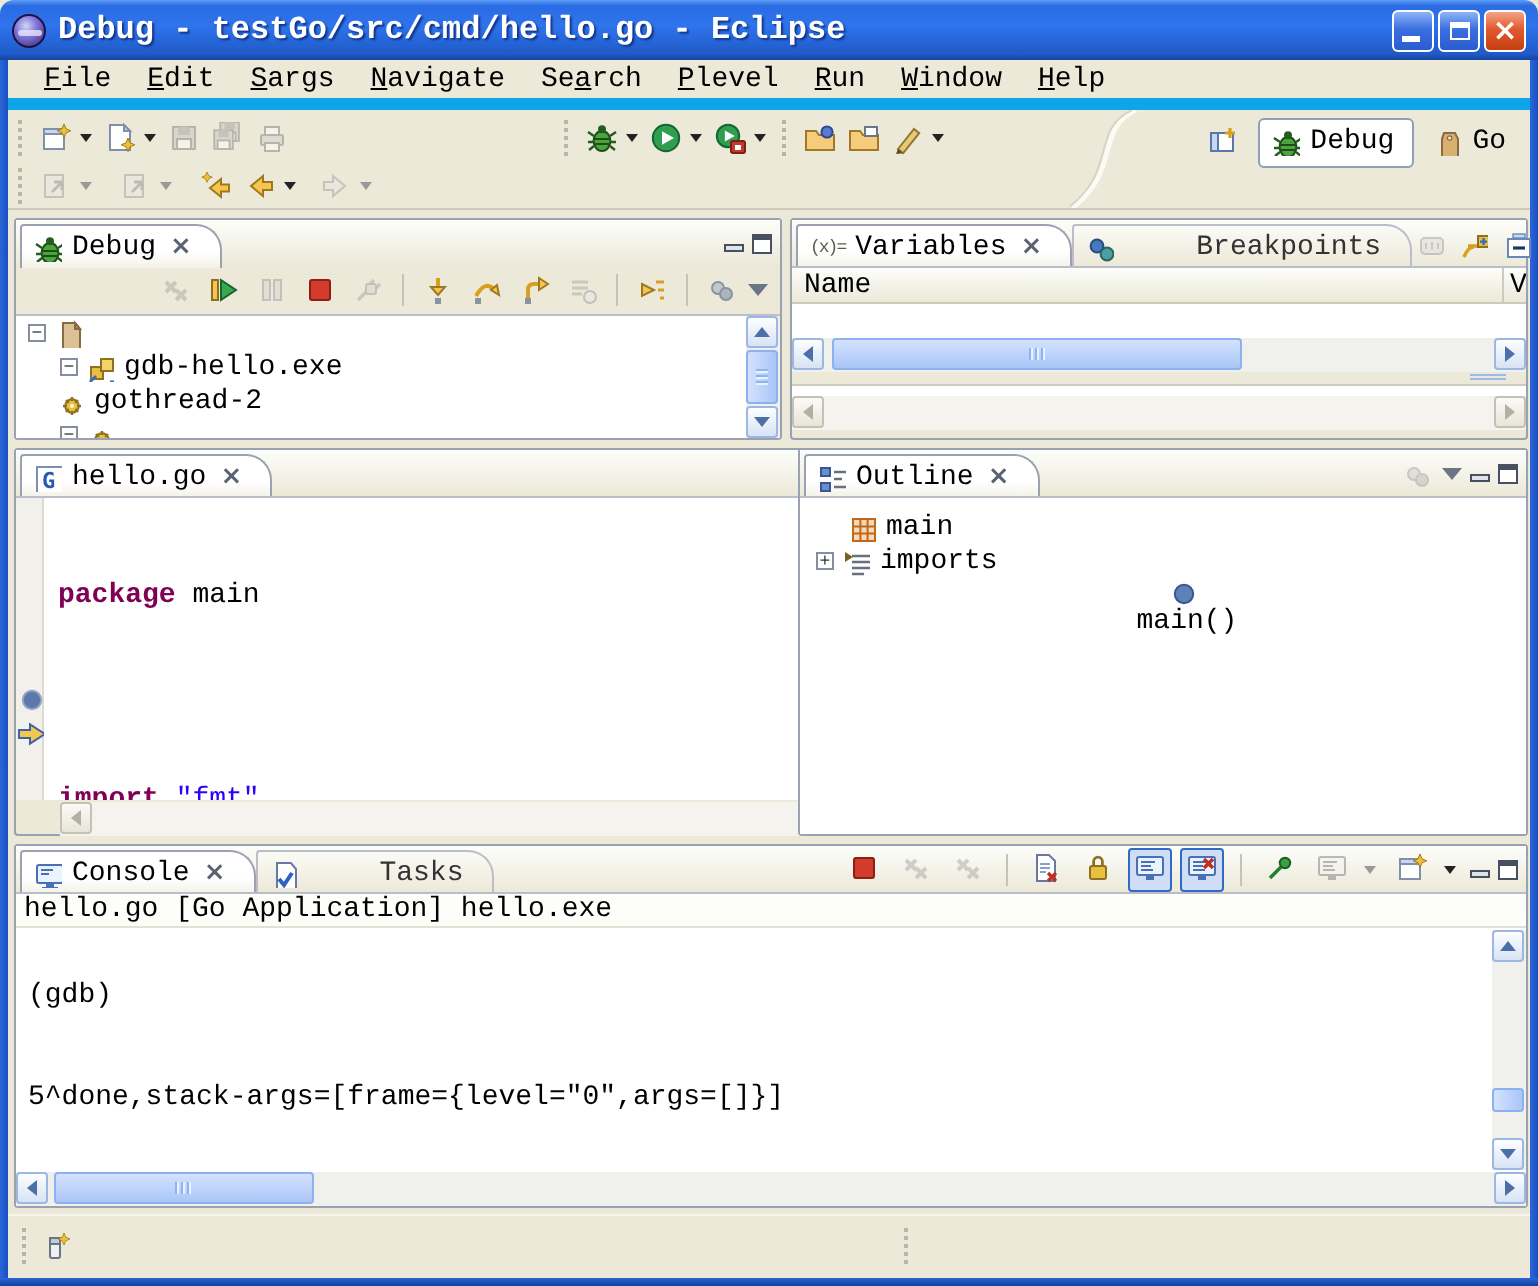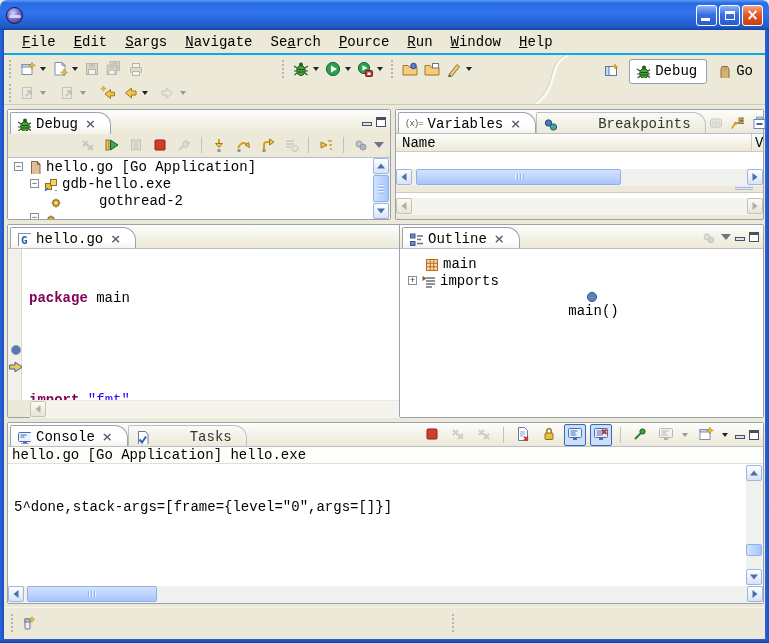--- a/index.html
+++ b/index.html
@@ -30,21 +30,21 @@
   .g-max { width:10px; height:9px; border:1px solid #fff; border-top:3px solid #fff; }
   .g-x { color:#fff; font-weight:bold; font-size:15px; line-height:1; font-family:"DejaVu Sans",sans-serif; }
   .eclipse-ico { width:17px; height:17px; border-radius:50%;
     background:radial-gradient(circle at 6px 5px,#cfd8f8 0%,#7f76d8 40%,#37246e 100%);
     border:1px solid #1d1348; position:relative; }
   .eclipse-ico::after { content:""; position:absolute; left:2px; top:7px; width:12px; height:3px;
     background:#e8e4ff; border-radius:2px; opacity:.8; }
   
   .menubar { position:absolute; left:4px; top:30px; width:761px; height:25px;
     background:#ECE9D8; display:flex; align-items:center; padding-left:10px; gap:2px;
-    border-bottom:2px solid #0ea5e9; }
+    border-bottom:6px solid #0ea5e9; }
   .mi { padding:2px 8px; white-space:pre; cursor:default; }
   
   .toolbar { position:absolute; left:4px; top:55px; width:761px; height:50px;
     background:#ECE9D8; border-bottom:1px solid #cfcbbc; }
   .trow { position:absolute; left:0; height:24px; display:flex; align-items:center; }
   .trow.r1 { top:2px; } .trow.r2 { top:26px; }
   .grip { width:5px; height:18px; margin:0 4px;
     background-image:repeating-linear-gradient(180deg,#b9b5a6 0 2px,transparent 2px 4px);
     background-size:2px 100%; background-repeat:no-repeat; background-position:1px 0; }
   .icobtn { width:22px; height:22px; display:flex; align-items:center; justify-content:center; border-radius:2px; }
@@ -342,20 +342,21 @@
         <rect x="3" y="4" width="5" height="3" fill="#c4ccd8" stroke="#6a7484"></rect>
         <path d="M10 1.5 l.9 2.1 2.1.9 -2.1.9 -.9 2.1 -.9-2.1 -2.1-.9 2.1-.9 Z" fill="#f0c030" stroke="#a07820" stroke-width=".4"></path>
       </g>
   </defs>
 </svg>
 
 <div id="win">
 
   <div class="titlebar">
     <div class="eclipse-ico"></div>
+    <div class="title-text">Debug - testGo/src/cmd/hello.go - Eclipse</div>
     <div class="tb-btns">
       <div class="xpbtn">
           <span class="g-min"></span>
         </div>
       <div class="xpbtn">
           <span class="g-max"></span>
         </div>
       <div class="xpbtn close">
           <span class="g-x">×</span>
         </div>
@@ -364,21 +365,21 @@
   <div class="frame l"></div>
   <div class="frame r"></div>
   <div class="frame b"></div>
 
   <div class="menubar">
     <span class="mi"><span></span><u>F</u><span>ile</span></span>
     <span class="mi"><span></span><u>E</u><span>dit</span></span>
     <span class="mi"><span></span><u>S</u><span>args</span></span>
     <span class="mi"><span></span><u>N</u><span>avigate</span></span>
     <span class="mi"><span>Se</span><u>a</u><span>rch</span></span>
-    <span class="mi"><span></span><u>P</u><span>ource</span></span>
+    <span class="mi"><span></span><u>P</u><span>level</span></span>
     <span class="mi"><span></span><u>R</u><span>un</span></span>
     <span class="mi"><span></span><u>W</u><span>indow</span></span>
     <span class="mi"><span></span><u>H</u><span>elp</span></span>
   </div>
 
   <div class="toolbar">
     <div class="trow r1">
       <span class="grip"></span>
       <span class="icobtn">
           <svg class="i">
@@ -580,30 +581,29 @@
         </span>
       <span class="chev"></span>
     </div>
     <div class="vcontent" style="height:62px;">
       <div style="position:absolute; left:0; top:0; right:17px; bottom:0; overflow:hidden;">
         <div class="row17" style="padding-left:6px;">
           <span class="expander">−</span>
           <svg class="i14 tico">
               <use href="#i-launch"></use>
             </svg>
-          <span>hello.go [Go Application]</span>
         </div>
         <div class="row17" style="padding-left:22px;">
           <span class="expander">−</span>
           <svg class="i14 tico">
               <use href="#i-proc"></use>
             </svg>
           <span>gdb-hello.exe</span>
         </div>
-        <div class="row17" style="padding-left:40px;gap:32px;">
+        <div class="row17" style="padding-left:20px;">
           <svg class="i14 tico">
               <use href="#i-gear"></use>
             </svg>
           <span>gothread-2</span>
         </div>
         <div class="row17" style="padding-left:22px;">
           <span class="expander">−</span>
           <svg class="i14 tico">
               <use href="#i-gear"></use>
             </svg>
@@ -845,20 +845,21 @@
             </svg>
           </span>
           <span class="dd"></span>
         <span class="vmin"></span>
         <span class="vmax"></span>
       </div>
     </div>
     <div class="vcontent" style="height:157px;">
       <div class="con-header">hello.go [Go Application] hello.exe</div>
       <div class="con-text">
+        <div style="margin-top:-9px;">(gdb)</div>
         <div>5^done,stack-args=[frame={level="0",args=[]}]</div>
         
         
         
         
         
       </div>
 
       <div class="sb" style="right:0; top:18px; width:17px; bottom:18px;">
         <span class="sbtn up" style="left:0; top:0;"></span>

